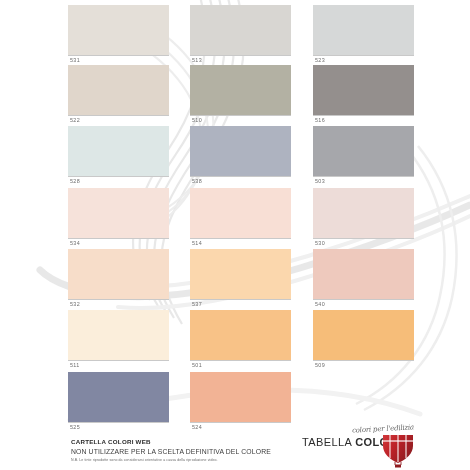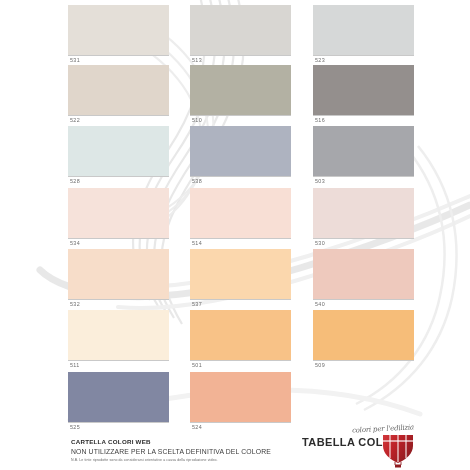--- a/index.html
+++ b/index.html
@@ -126,21 +126,21 @@
   }
   #brand-wordmark {
     position: absolute;
     left: 2px;
     top: 11px;
     font-size: 11px;
     color: #2c2c2c;
     letter-spacing: 0.4px;
     white-space: nowrap;
   }
-  #brand-wordmark .w1 { font-weight: 700; text-align: right; }
+  #brand-wordmark .w1 { font-weight: 400; text-align: right; }
   #brand-wordmark .w2 { font-weight: bold; }
   #brand-logo {
     position: absolute;
     left: 77px;
     top: 1px;
     width: 42px;
     height: 42px;
   }
 </style>
 </head>

